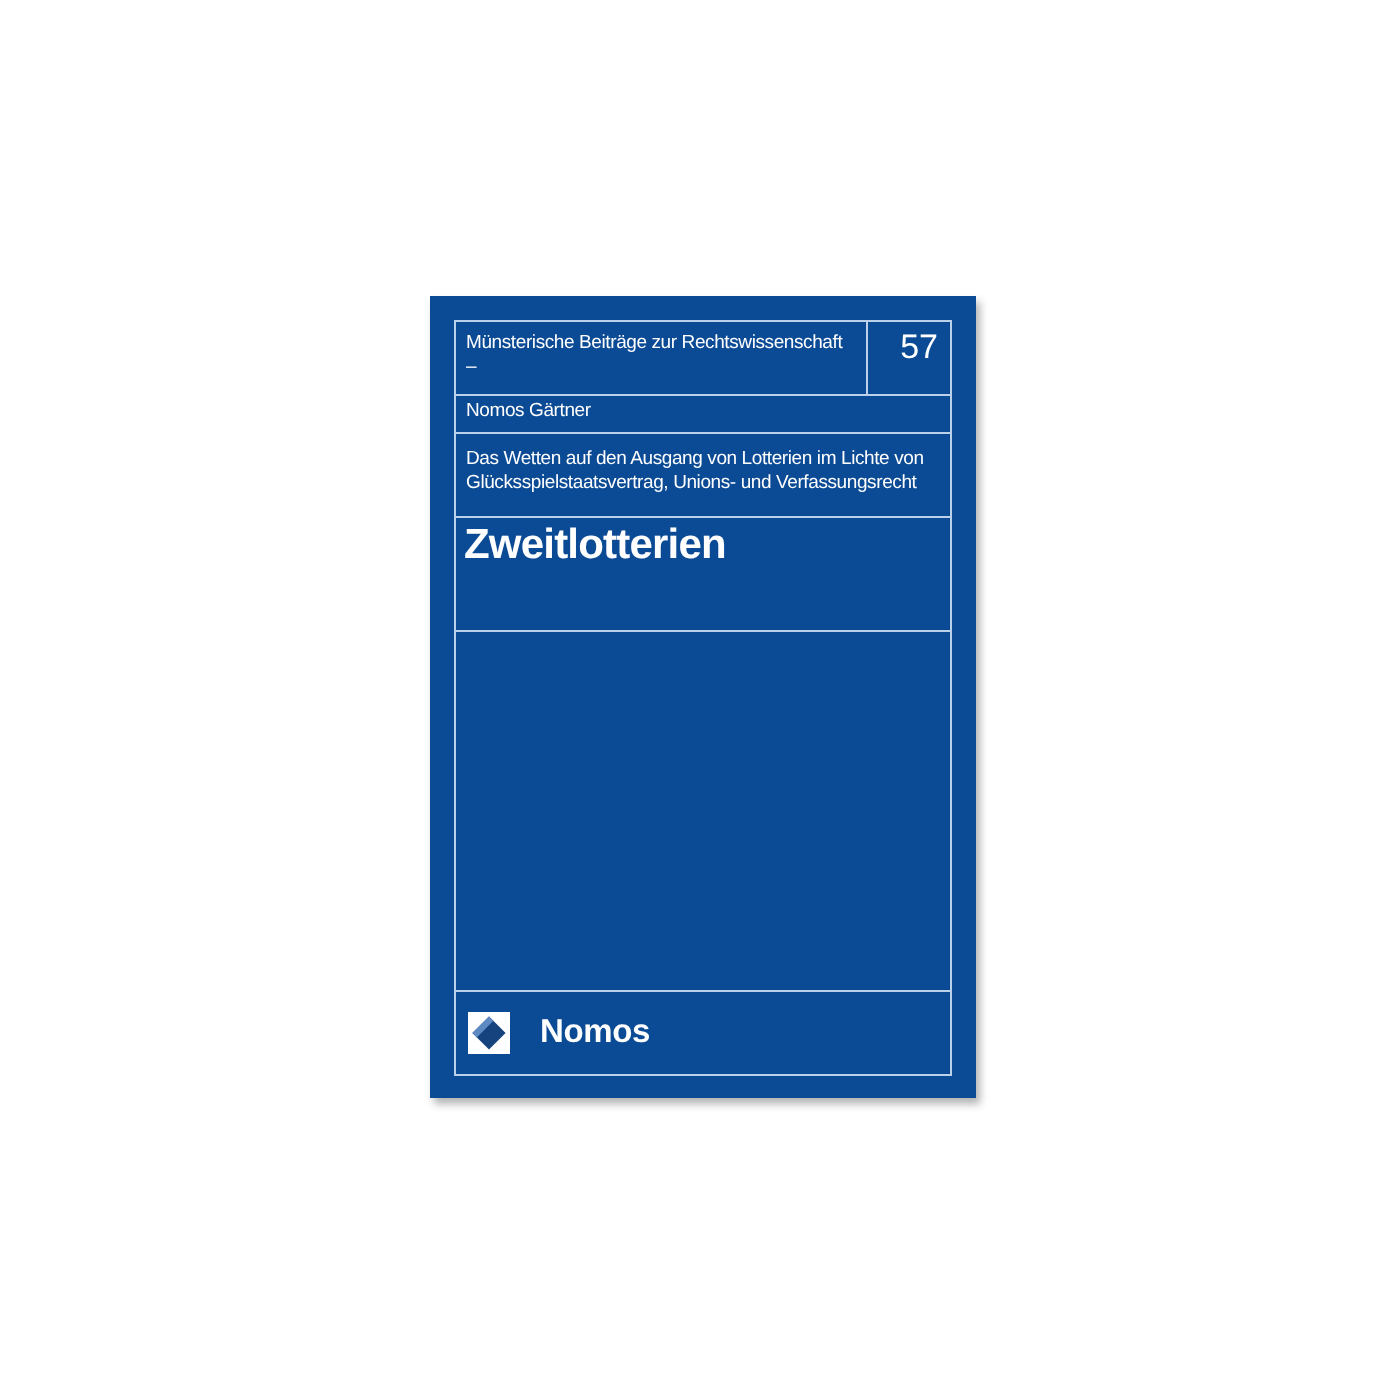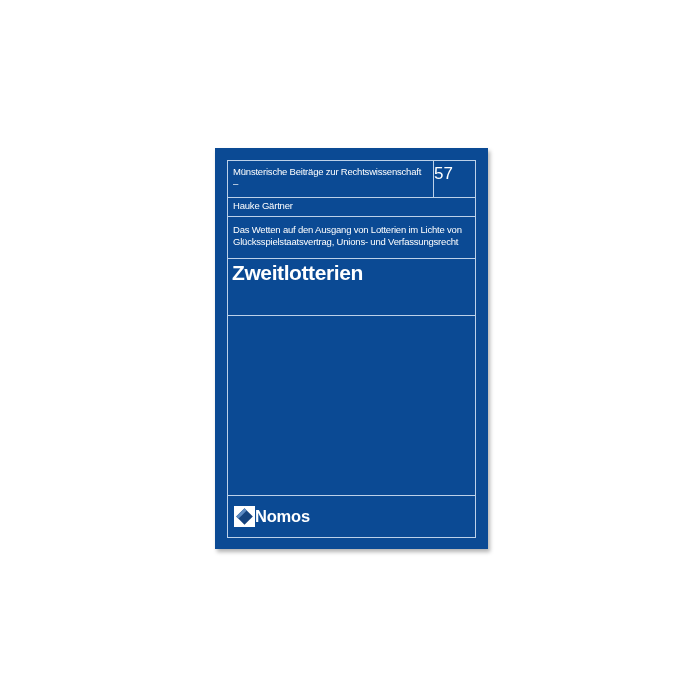--- a/index.html
+++ b/index.html
@@ -49,21 +49,21 @@
     font-size: 9.5px;
     line-height: 11.5px;
     letter-spacing: -0.2px;
     color: #ffffff;
   }
   .series-num {
     width: 35px;
     border-left: 1px solid #BCD1E9;
     font-size: 17px;
     font-weight: 400;
-    text-align: left;
+    text-align: right;
     padding: 3px 6px 0 0;
     color: #ffffff;
   }
   .author-row {
     height: 16px;
     padding: 2px 5px 0 5px;
     font-size: 9.5px;
     letter-spacing: -0.2px;
   }
   .title-row {
@@ -91,37 +91,38 @@
   .logo-box {
     width: 21px;
     height: 21px;
     display: inline-block;
     line-height: 0;
   }
   .publisher-name {
     font-size: 16.5px;
     font-weight: 700;
     letter-spacing: -0.2px;
+    margin-left: 15px;
   }
 </style>
 </head>
 <body>
 
 <div class="page">
   <div class="cover">
     <div class="frame">
 
       <div class="row series-row divider-bottom">
         <div class="series-text">
           <div>Münsterische Beiträge zur Rechtswissenschaft –</div>
         </div>
         <div class="series-num">57</div>
       </div>
 
-      <div class="row author-row divider-bottom">Hauke Gärtner</div>
+      <div class="row author-row divider-bottom">Nomos Gärtner</div>
 
       <div class="row subtitle-row divider-bottom">
         <div>Das Wetten auf den Ausgang von Lotterien im Lichte von</div>
         <div>Glücksspielstaatsvertrag, Unions- und Verfassungsrecht</div>
       </div>
 
       <div class="row title-row divider-bottom">Zweitlotterien</div>
 
       <div class="row spacer-row divider-bottom"></div>
 

